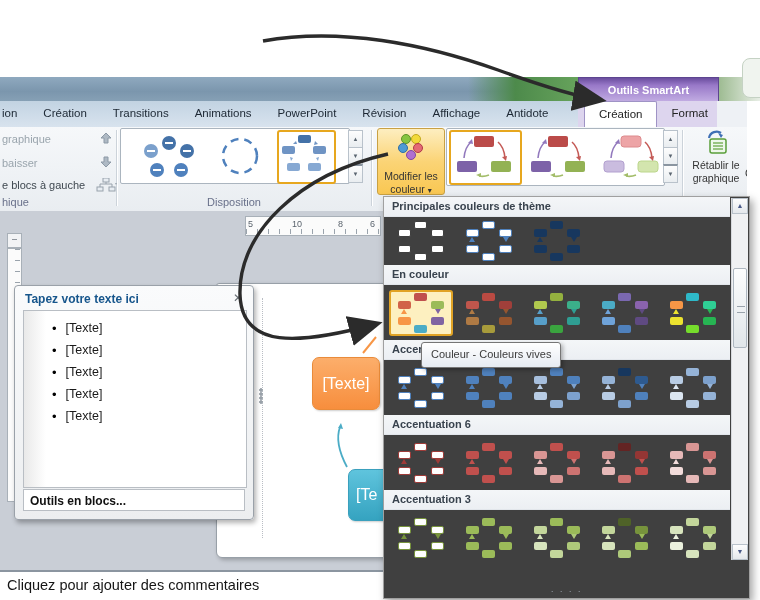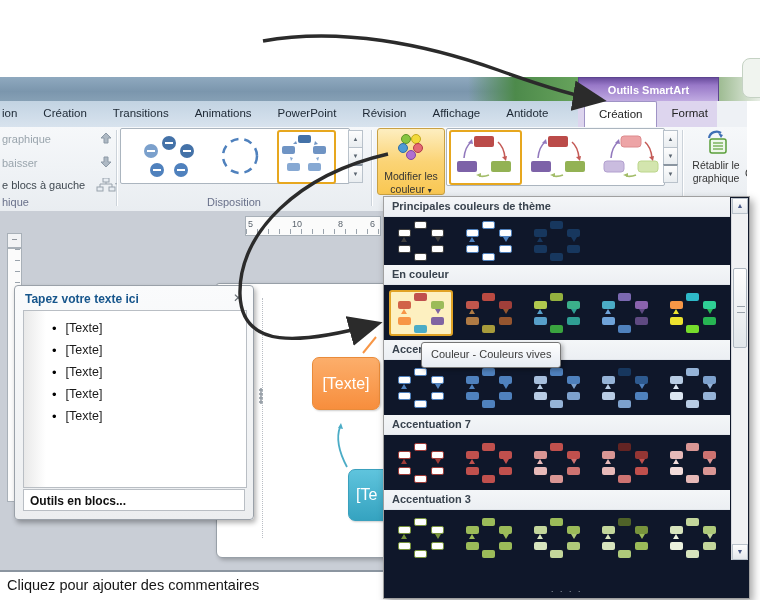--- a/index.html
+++ b/index.html
@@ -100,21 +100,21 @@
     border:1px solid #b9bec4;
     background-image:linear-gradient(to right,#e9e9e9,#ffffff 22px);}
   .tp-row{display:flex;align-items:center;height:22px;padding-left:28px;font-size:12.5px;color:#1a1a1a;}
   .tp-row:first-child{margin-top:6px;}
   .tp-bullet{font-size:13px;margin-right:9px;color:#000;}
   #tp-status{position:absolute;left:8px;top:203px;width:222px;height:22px;background:#fff;
     border:1px solid #b9bec4;font-weight:bold;font-size:12px;color:#111;
     line-height:22px;padding-left:6px;box-sizing:border-box;}
 
   
-  #dropdown{left:383px;top:196px;width:365px;height:401px;background:#0f172a;
+  #dropdown{left:383px;top:196px;width:365px;height:401px;background:#404040;
     border:1px solid #a0a0a0;box-shadow:3px 4px 8px rgba(0,0,0,.35);z-index:20;}
   #dd-sections{position:absolute;left:0;top:0;width:346px;}
   .dd-header{height:19px;line-height:19px;padding-left:8px;font-weight:bold;font-size:11px;
     color:#39434e;background:linear-gradient(#f4f6f8,#eceff3);border-bottom:1px solid #e2e6eb;}
   .dd-row{display:flex;align-items:center;padding-left:5px;height:55px;}
   .dd-row.r0{height:48px;}
   .sw-cell{width:64px;height:46px;margin-right:4px;display:flex;align-items:center;
     justify-content:center;box-sizing:border-box;border:2px solid transparent;border-radius:3px;}
   .dd-row.r0 .sw-cell{height:44px;}
   .sw-cell.sel{border-color:#e1a325;background:#fdf0c0;}
@@ -522,21 +522,21 @@
               <i class="b b1" style="background: rgb(125, 161, 205);"></i>
               <i class="b b2" style="background: rgb(149, 179, 215);"></i>
               <i class="b b3" style="background: rgb(184, 204, 228);"></i>
               <i class="b b4" style="background: rgb(220, 230, 241);"></i>
               <i class="b b5" style="background: rgb(184, 204, 228);"></i>
               <i class="ar al" style="border-bottom-color: rgb(220, 230, 241);"></i>
               <i class="ar ad" style="border-top-color: rgb(149, 179, 215);"></i>
             </div>
           </div>
         </div>
-        <div class="dd-header">Accentuation 7</div>
+        <div class="dd-header">Accentuation 6</div>
         <div class="dd-row r3">
           <div class="sw-cell">
             <div class="sw">
               <i class="b b0" style="background: rgb(255, 255, 255); border: 1.2px solid rgb(158, 59, 56);"></i>
               <i class="b b1" style="background: rgb(255, 255, 255); border: 1.2px solid rgb(158, 59, 56);"></i>
               <i class="b b2" style="background: rgb(255, 255, 255); border: 1.2px solid rgb(158, 59, 56);"></i>
               <i class="b b3" style="background: rgb(255, 255, 255); border: 1.2px solid rgb(158, 59, 56);"></i>
               <i class="b b4" style="background: rgb(255, 255, 255); border: 1.2px solid rgb(158, 59, 56);"></i>
               <i class="b b5" style="background: rgb(255, 255, 255); border: 1.2px solid rgb(158, 59, 56);"></i>
               <i class="ar al" style="border-bottom-color: rgb(158, 59, 56);"></i>

